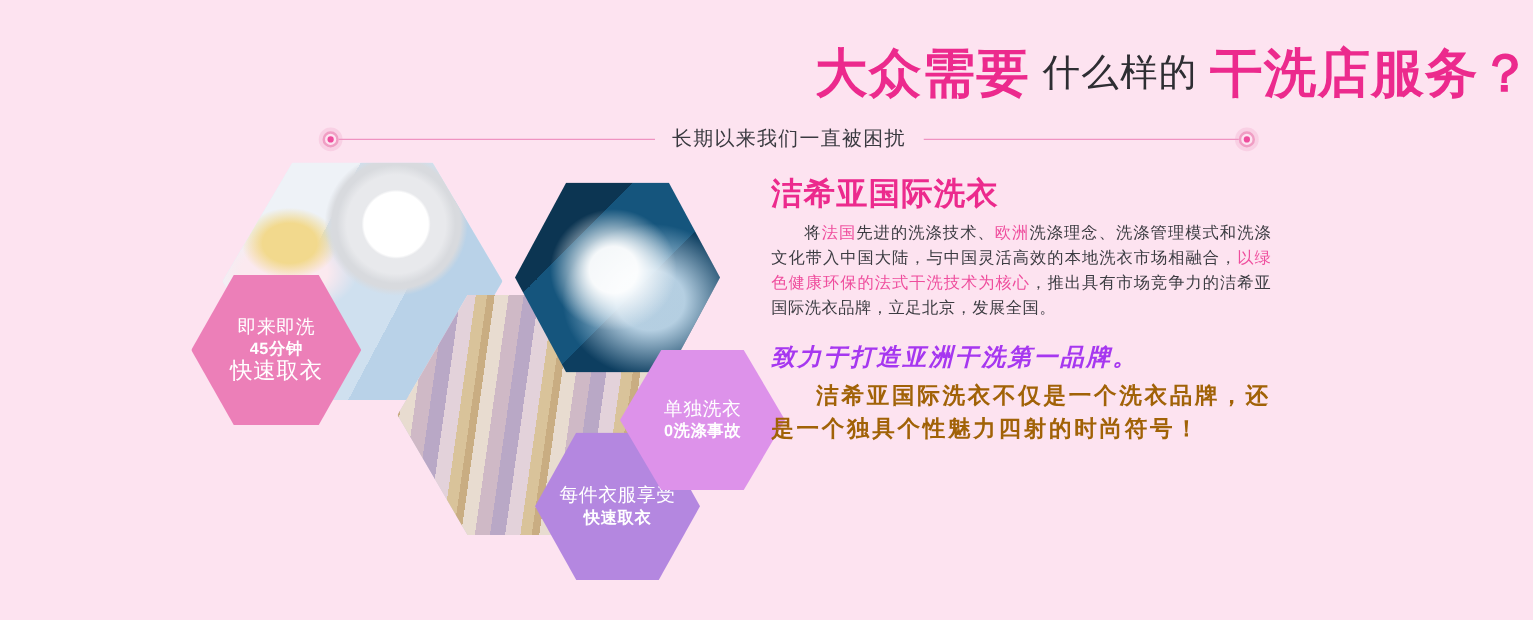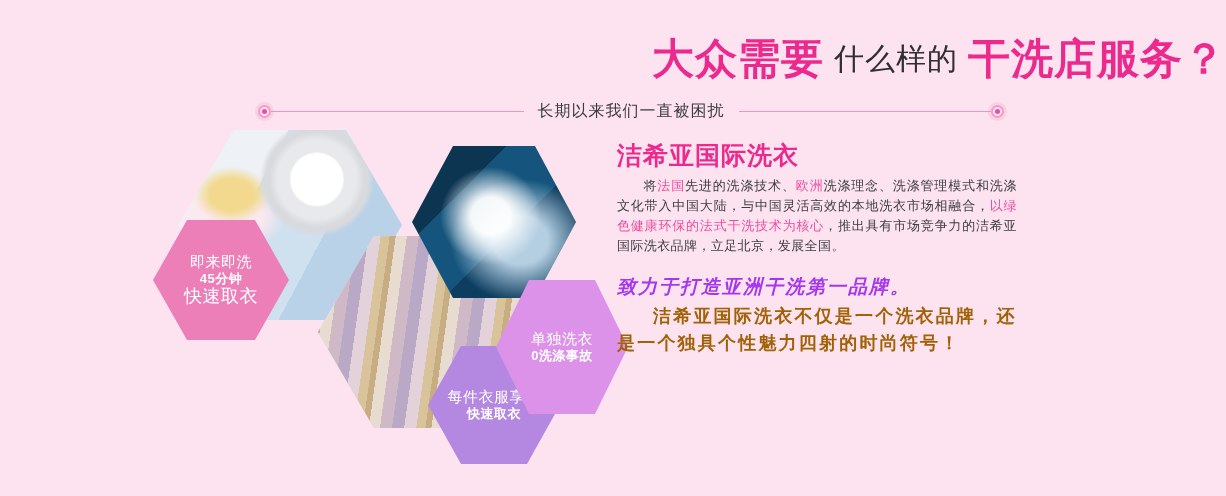--- a/index.html
+++ b/index.html
@@ -90,21 +90,21 @@
   .lbl{
     display:flex;flex-direction:column;align-items:center;justify-content:center;
     text-align:right;color:#ffffff;line-height:1.18;
   }
   .lbl .l1{font-size:15px;font-weight:400;letter-spacing:.5px;}
   .lbl .l2{font-size:13px;font-weight:bold;letter-spacing:.5px;}
   .lbl .l3{font-size:18px;font-weight:normal;letter-spacing:.5px;}
 
   .label1{left:3px;top:92px;width:136px;height:120px;background:#ec7fb8;}
   .label2{left:278px;top:218px;width:132px;height:118px;background:#b487e0;}
-  .label3{left:346px;top:152px;width:132px;height:134px;background:#dd92ea;}
+  .label3{left:346px;top:152px;width:132px;height:112px;background:#dd92ea;}
 
   
   .rightcol{position:absolute;left:617px;top:140px;width:400px;}
   .brand-title{
     font-size:25px;font-weight:bold;color:#ec2a8d;letter-spacing:1px;
     margin:0 0 6px 0;line-height:1.2;
   }
   .para{
     font-size:13px;color:#3c3c42;line-height:1.55;
     letter-spacing:.4px;margin:0;text-align:justify;

